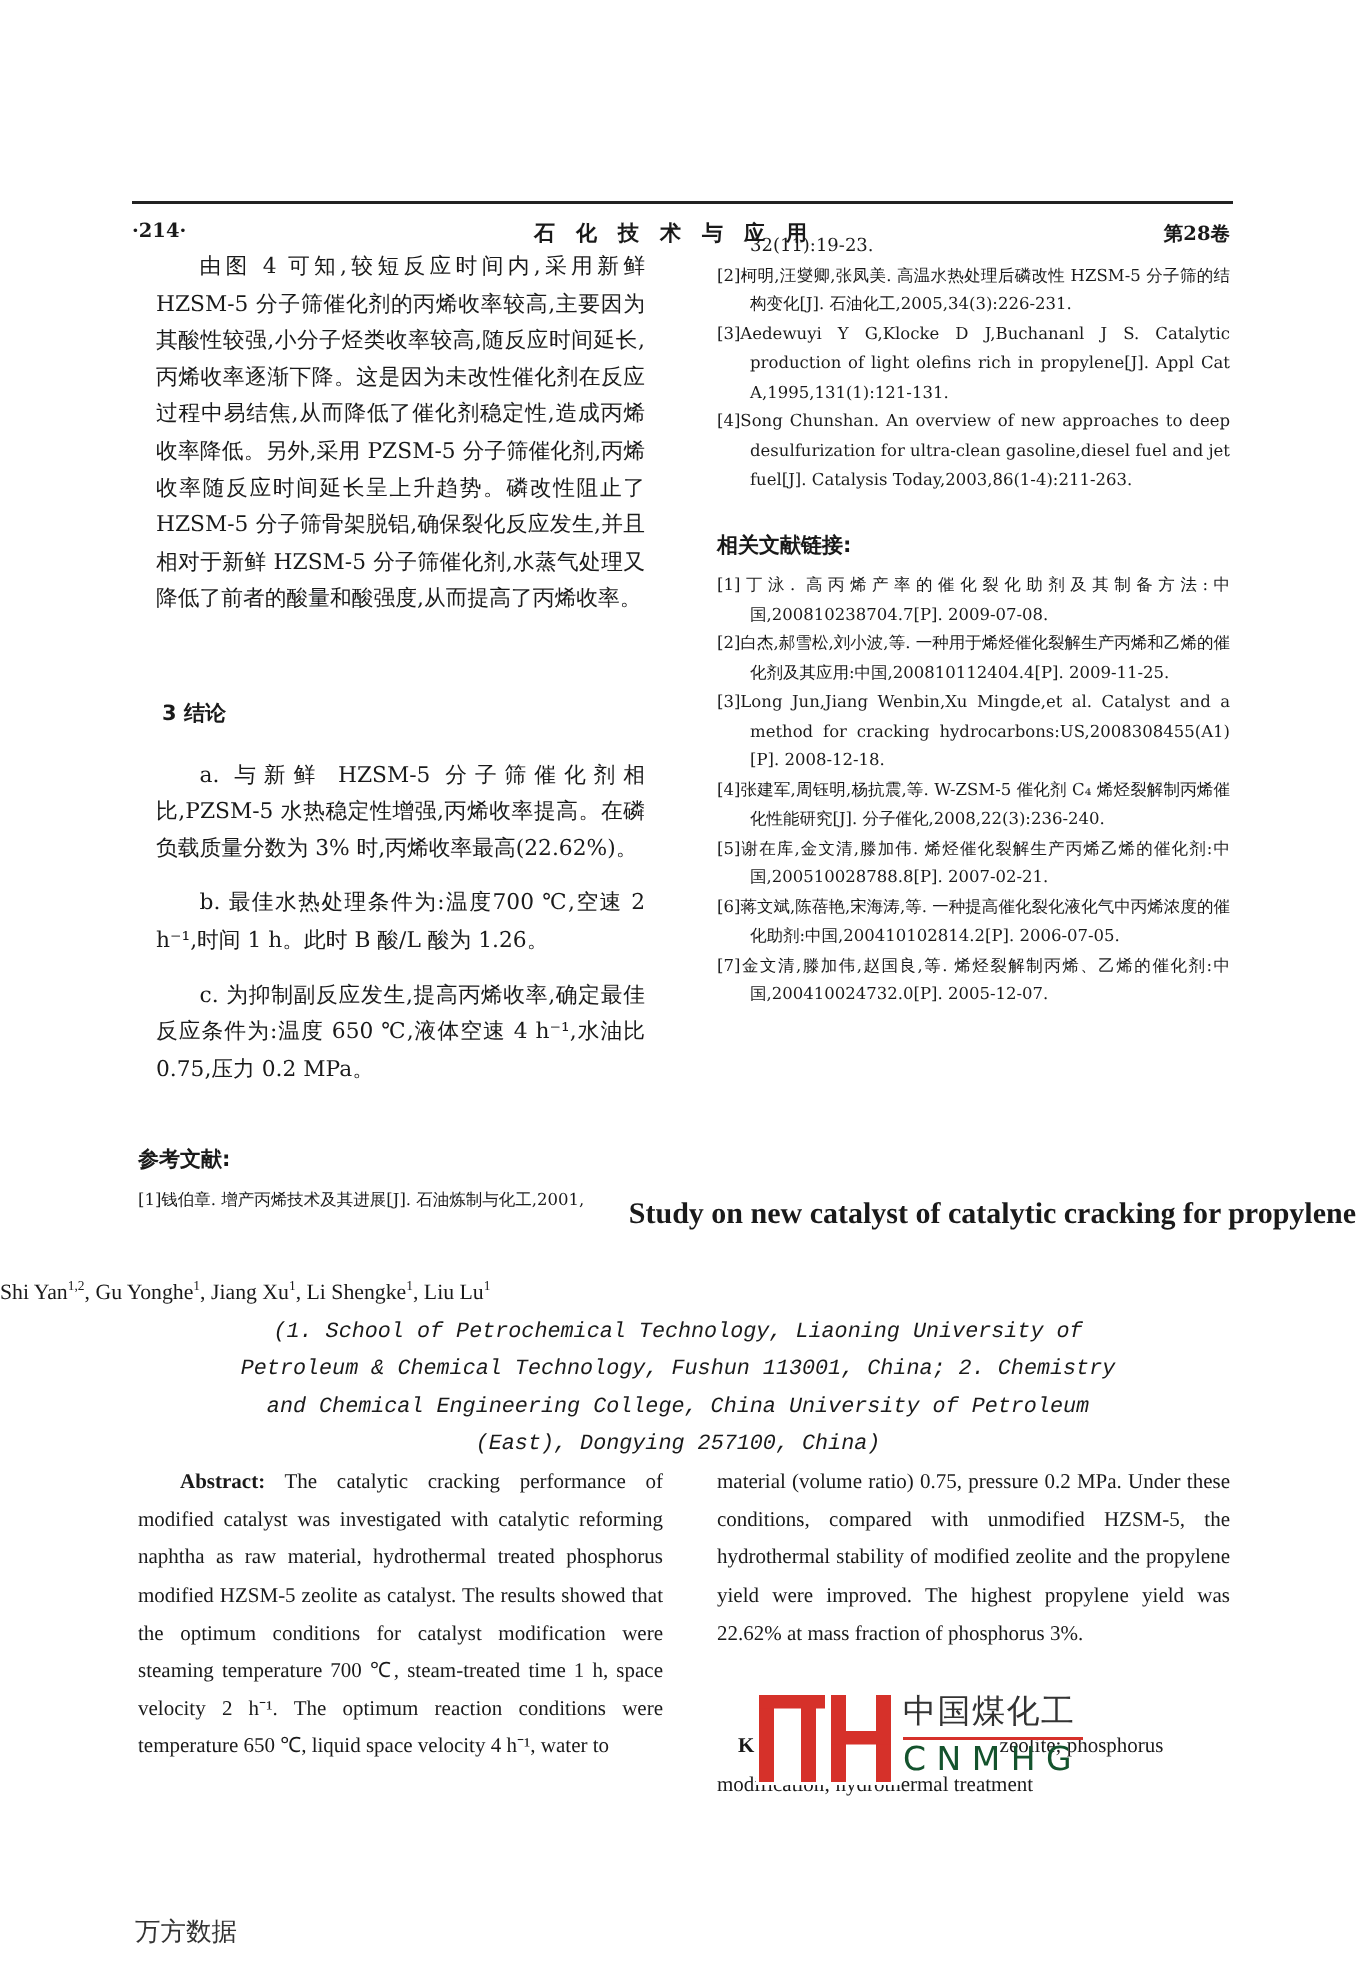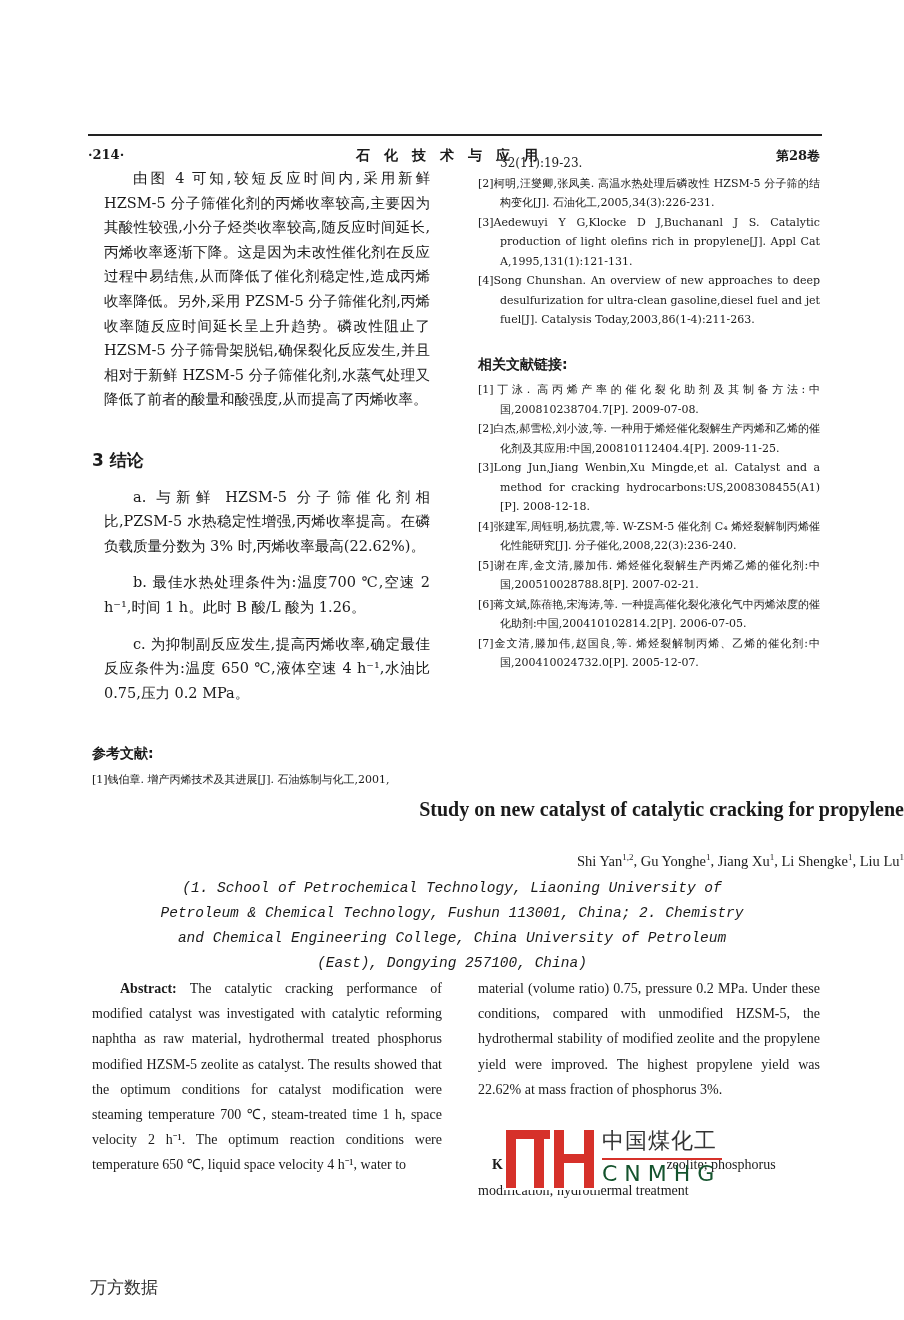--- a/index.html
+++ b/index.html
@@ -11,28 +11,28 @@
   .header .journal { position: absolute; left: 0; right: 0; top: 0; text-align: center;
         font-size: 14px; letter-spacing: 14px; font-weight: bold; }
   .header .vol { position: absolute; right: 0; top: 0; font-size: 13px; font-weight: bold; }
   .rule { left: 88px; top: 134px; width: 734px; height: 2px; background: #222; }
 
   .col { font-size: 14.5px; line-height: 24.6px; text-align: justify; }
   .col-left { left: 92px; top: 154px; width: 350px; }
   .col-right { left: 478px; top: 154px; width: 342px; }
   .para { margin: 12px; text-indent: 2em; }
   .spacer { height: 24px; }
-  .h3 { font-weight: bold; font-family: "DejaVu Sans", sans-serif; font-size: 17px; margin: 0; }
+  .h3 { font-weight: bold; font-family: "DejaVu Sans", sans-serif; font-size: 14px; margin: 16px; }
   .refs-title { font-weight: bold; font-family: "DejaVu Sans", sans-serif; font-size: 14px; margin: 0 0 4px 0; }
   .ref { font-size: 11px; line-height: 19.5px; margin: 0; padding-left: 22px; text-indent: -22px; text-align: justify; }
   .ref-cont { font-size: 12px; line-height: 19.5px; margin: 0; padding-left: 22px; }
 
   .en-title { left: 0; top: 798px; width: 904px; text-align: right;
               font-size: 20px; font-weight: bold; font-family: "Liberation Serif", serif; }
-  .authors { left: 0; top: 852px; width: 904px; text-align: right; font-size: 14.5px;
+  .authors { left: 0; top: 852px; width: 904px; text-align: left; font-size: 14.5px;
              font-family: "Liberation Serif", serif; }
   .affil { left: 150px; top: 876px; width: 604px; text-align: center; font-size: 14.5px;
            line-height: 25px; font-style: italic; font-family: Liberation Mono, monospace; }
   .abs-left { left: 92px; top: 976px; width: 350px; font-size: 14px; line-height: 25.2px;
               text-align: justify; font-family: "Liberation Serif", serif; }
   .abs-right { left: 478px; top: 976px; width: 342px; font-size: 14px; line-height: 25.2px;
                text-align: justify; font-family: "Liberation Serif", serif; }
   .kw { left: 478px; top: 1152px; width: 342px; font-size: 14px; line-height: 26px;
         font-family: "Liberation Serif", serif; }
   .watermark { left: 504px; top: 1128px; width: 220px; height: 62px; }

